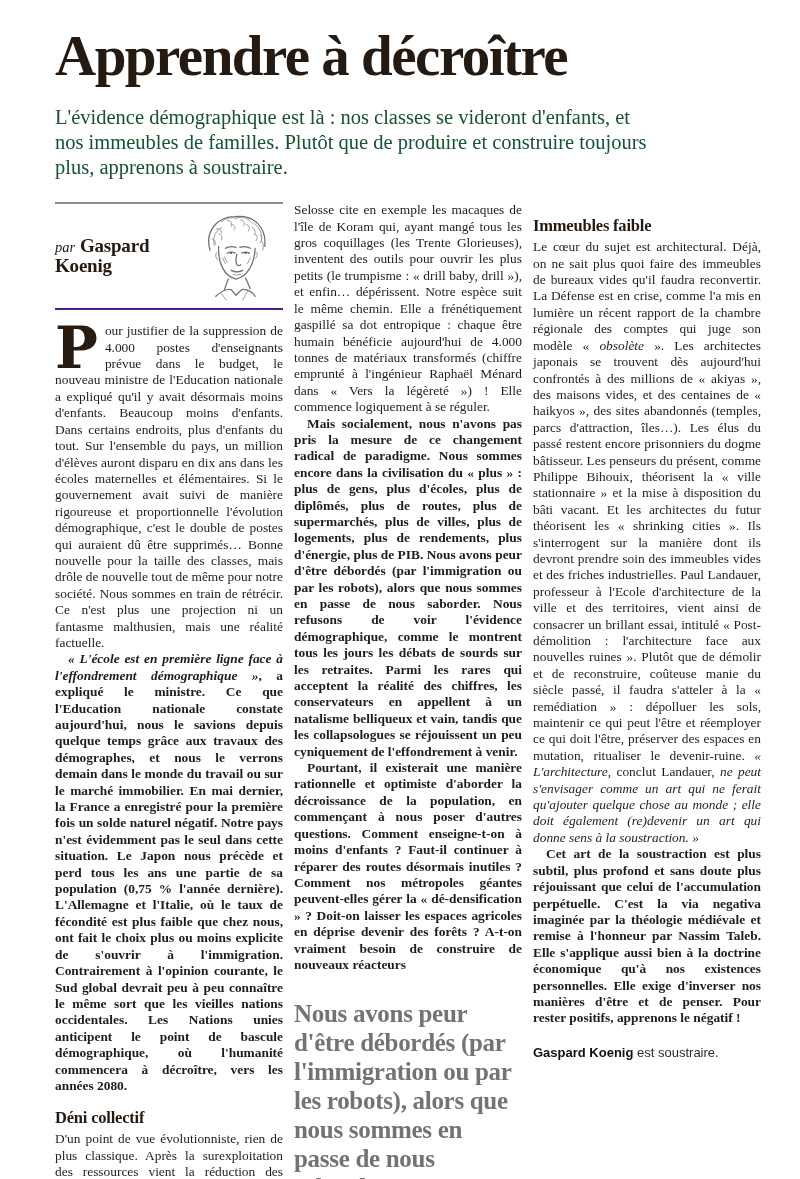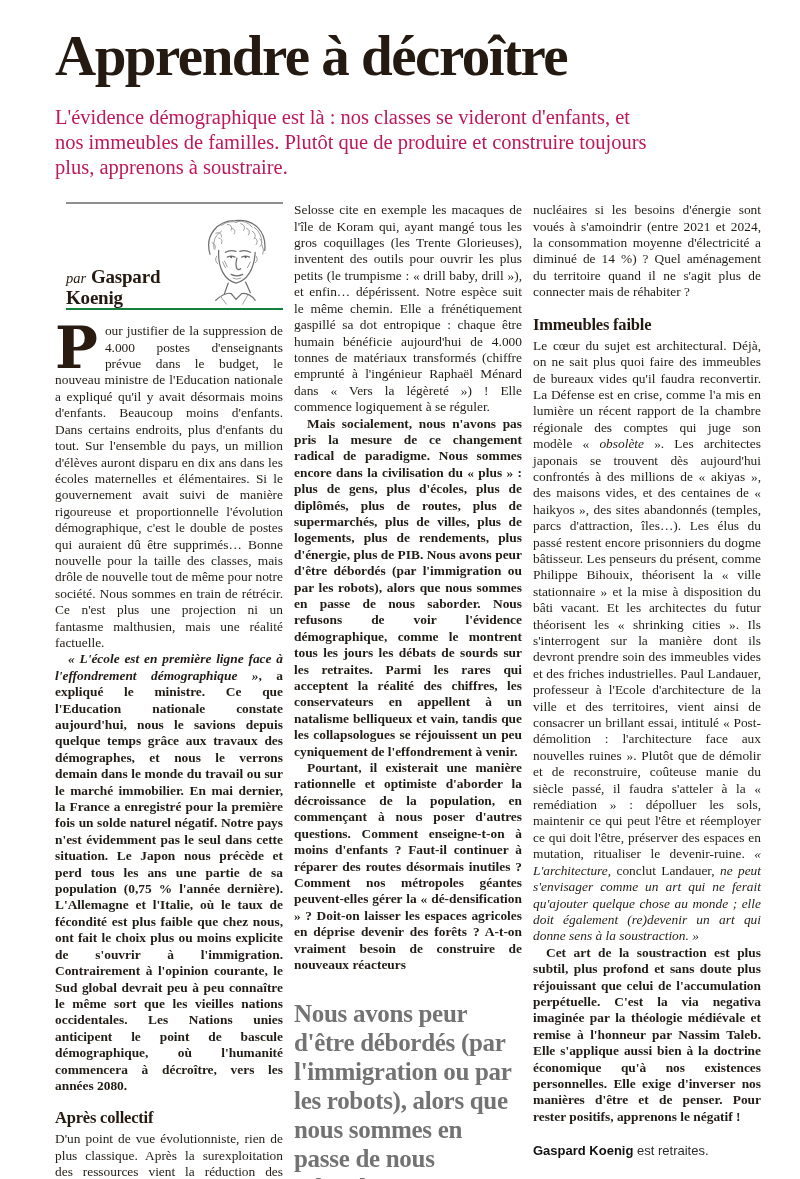--- a/index.html
+++ b/index.html
@@ -21,42 +21,41 @@
     letter-spacing: -1.5px;
     line-height: 1.04;
     color: #241a11;
     margin: 6px 0 0 0;
   }
   .standfirst {
     margin-top: 20px;
     max-width: 592px;
     font-size: 20.5px;
     line-height: 1.22;
-    color: #be185d;
+    color: #14532d;
   }
 
   
   .cols {
     display: flex;
     gap: 11px;
     margin-top: 22px;
     align-items: flex-start;
   }
   .col { width: 228px; flex: 0 0 228px; }
 
   
   .author-box {
     border-top: 2px solid #8f8f8f;
-    border-bottom: 2px solid #15803d;
+    border-bottom: 2px solid #4c1d95;
     height: 104px;
     display: flex;
-    align-items: flex-end;
+    align-items: center;
     justify-content: space-between;
     margin-bottom: 13px;
-    margin-left: 11px;
   }
   .byline { width: 122px; font-size: 19px; line-height: 1.08; color: #241a11; }
   .byline .par { font-style: italic; font-weight: normal; font-size: 14.5px; }
   .byline .name { font-weight: bold; letter-spacing: -0.2px; }
   .portrait { width: 96px; height: 96px; flex: 0 0 96px; }
 
   
   .body-par {
     margin: 0;
     font-size: 13.4px;
@@ -156,40 +155,39 @@
             <path class="sketch-stroke" d="M43,74 l-4,11 M61,73 l5,11"></path>
             <path class="sketch-stroke" d="M30,92 q10,-9 16,-7 l5,6 l6,-6 q8,-1 14,7"></path>
             <path class="sketch-light" d="M35,88 l6,8 M63,87 l-5,9"></path>
           </svg>
         </div>
 
         <p class="body-par"><span class="dropcap">P</span><span>our justifier de la suppression de 4.000 postes d'enseignants prévue dans le budget, le nouveau ministre de l'Education nationale a expliqué qu'il y avait désormais moins d'enfants. Beaucoup moins d'enfants. Dans certains endroits, plus d'enfants du tout. Sur l'ensemble du pays, un million d'élèves auront disparu en dix ans dans les écoles maternelles et élémentaires. Si le gouvernement avait suivi de manière rigoureuse et proportionnelle l'évolution démographique, c'est le double de postes qui auraient dû être supprimés… Bonne nouvelle pour la taille des classes, mais drôle de nouvelle tout de même pour notre société. Nous sommes en train de rétrécir. Ce n'est plus une projection ni un fantasme malthusien, mais une réalité factuelle.</span></p>
 
         <p class="body-par indent"><span class="ital">« L'école est en première ligne face à l'effondrement démographique »</span><span>, a expliqué le ministre. Ce que l'Education nationale constate aujourd'hui, nous le savions depuis quelque temps grâce aux travaux des démographes, et nous le verrons demain dans le monde du travail ou sur le marché immobilier. En mai dernier, la France a enregistré pour la première fois un solde naturel négatif. Notre pays n'est évidemment pas le seul dans cette situation. Le Japon nous précède et perd tous les ans une partie de sa population (0,75 % l'année dernière). L'Allemagne et l'Italie, où le taux de fécondité est plus faible que chez nous, ont fait le choix plus ou moins explicite de s'ouvrir à l'immigration. Contrairement à l'opinion courante, le Sud global devrait peu à peu connaître le même sort que les vieilles nations occidentales. Les Nations unies anticipent le point de bascule démographique, où l'humanité commencera à décroître, vers les années 2080.</span></p>
 
-        <h2 class="subhead">Après collectif</h2>
+        <h2 class="subhead">Déni collectif</h2>
 
         <p class="body-par">D'un point de vue évolutionniste, rien de plus classique. Après la surexploitation des ressources vient la réduction des populations. Le biologiste Marc-André</p>
       </div>
 
       <div class="col">
         <p class="body-par">Selosse cite en exemple les macaques de l'île de Koram qui, ayant mangé tous les gros coquillages (les Trente Glorieuses), inventent des outils pour ouvrir les plus petits (le trumpisme : « drill baby, drill »), et enfin… dépérissent. Notre espèce suit le même chemin. Elle a frénétiquement gaspillé sa dot entropique : chaque être humain bénéficie aujourd'hui de 4.000 tonnes de matériaux transformés (chiffre emprunté à l'ingénieur Raphaël Ménard dans « Vers la légèreté ») ! Elle commence logiquement à se réguler.</p>
         <p class="body-par indent">Mais socialement, nous n'avons pas pris la mesure de ce changement radical de paradigme. Nous sommes encore dans la civilisation du « plus » : plus de gens, plus d'écoles, plus de diplômés, plus de routes, plus de supermarchés, plus de villes, plus de logements, plus de rendements, plus d'énergie, plus de PIB. Nous avons peur d'être débordés (par l'immigration ou par les robots), alors que nous sommes en passe de nous saborder. Nous refusons de voir l'évidence démographique, comme le montrent tous les jours les débats de sourds sur les retraites. Parmi les rares qui acceptent la réalité des chiffres, les conservateurs en appellent à un natalisme belliqueux et vain, tandis que les collapsologues se réjouissent un peu cyniquement de l'effondrement à venir.</p>
         <p class="body-par indent">Pourtant, il existerait une manière rationnelle et optimiste d'aborder la décroissance de la population, en commençant à nous poser d'autres questions. Comment enseigne-t-on à moins d'enfants ? Faut-il continuer à réparer des routes désormais inutiles ? Comment nos métropoles géantes peuvent-elles gérer la « dé-densification » ? Doit-on laisser les espaces agricoles en déprise devenir des forêts ? A-t-on vraiment besoin de construire de nouveaux réacteurs</p>
 
         <div class="pull-quote">Nous avons peur d'être débordés (par l'immigration ou par les robots), alors que nous sommes en passe de nous saborder.</div>
       </div>
 
       <div class="col">
-        <p class="body-par">nucléaires si les besoins d'énergie sont voués à s'amoindrir (entre 2021 et 2024, la consommation moyenne d'électricité a diminué de 14 %) ? Quel aménagement du territoire quand il ne s'agit plus de connecter mais de réhabiter ?</p>
 
         <h2 class="subhead">Immeubles faible</h2>
 
         <p class="body-par"><span>Le cœur du sujet est architectural. Déjà, on ne sait plus quoi faire des immeubles de bureaux vides qu'il faudra reconvertir. La Défense est en crise, comme l'a mis en lumière un récent rapport de la chambre régionale des comptes qui juge son modèle « </span><span class="ital">obsolète</span><span> ». Les architectes japonais se trouvent dès aujourd'hui confrontés à des millions de « akiyas », des maisons vides, et des centaines de « haikyos », des sites abandonnés (temples, parcs d'attraction, îles…). Les élus du passé restent encore prisonniers du dogme bâtisseur. Les penseurs du présent, comme Philippe Bihouix, théorisent la « ville stationnaire » et la mise à disposition du bâti vacant. Et les architectes du futur théorisent les « shrinking cities ». Ils s'interrogent sur la manière dont ils devront prendre soin des immeubles vides et des friches industrielles. Paul Landauer, professeur à l'Ecole d'architecture de la ville et des territoires, vient ainsi de consacrer un brillant essai, intitulé « Post-démolition : l'architecture face aux nouvelles ruines ». Plutôt que de démolir et de reconstruire, coûteuse manie du siècle passé, il faudra s'atteler à la « remédiation » : dépolluer les sols, maintenir ce qui peut l'être et réemployer ce qui doit l'être, préserver des espaces en mutation, ritualiser le devenir-ruine. </span><span class="ital">« L'architecture</span><span>, conclut Landauer, </span><span class="ital">ne peut s'envisager comme un art qui ne ferait qu'ajouter quelque chose au monde ; elle doit également (re)devenir un art qui donne sens à la soustraction. »</span></p>
 
         <p class="body-par indent">Cet art de la soustraction est plus subtil, plus profond et sans doute plus réjouissant que celui de l'accumulation perpétuelle. C'est la via negativa imaginée par la théologie médiévale et remise à l'honneur par Nassim Taleb. Elle s'applique aussi bien à la doctrine économique qu'à nos existences personnelles. Elle exige d'inverser nos manières d'être et de penser. Pour rester positifs, apprenons le négatif !</p>
 
-        <p class="footnote"><span class="fname">Gaspard Koenig</span><span> est retraites.</span></p>
+        <p class="footnote"><span class="fname">Gaspard Koenig</span><span> est soustraire.</span></p>
       </div>
 
     </div>
   </div>
 </div>
 
 </body></html>

